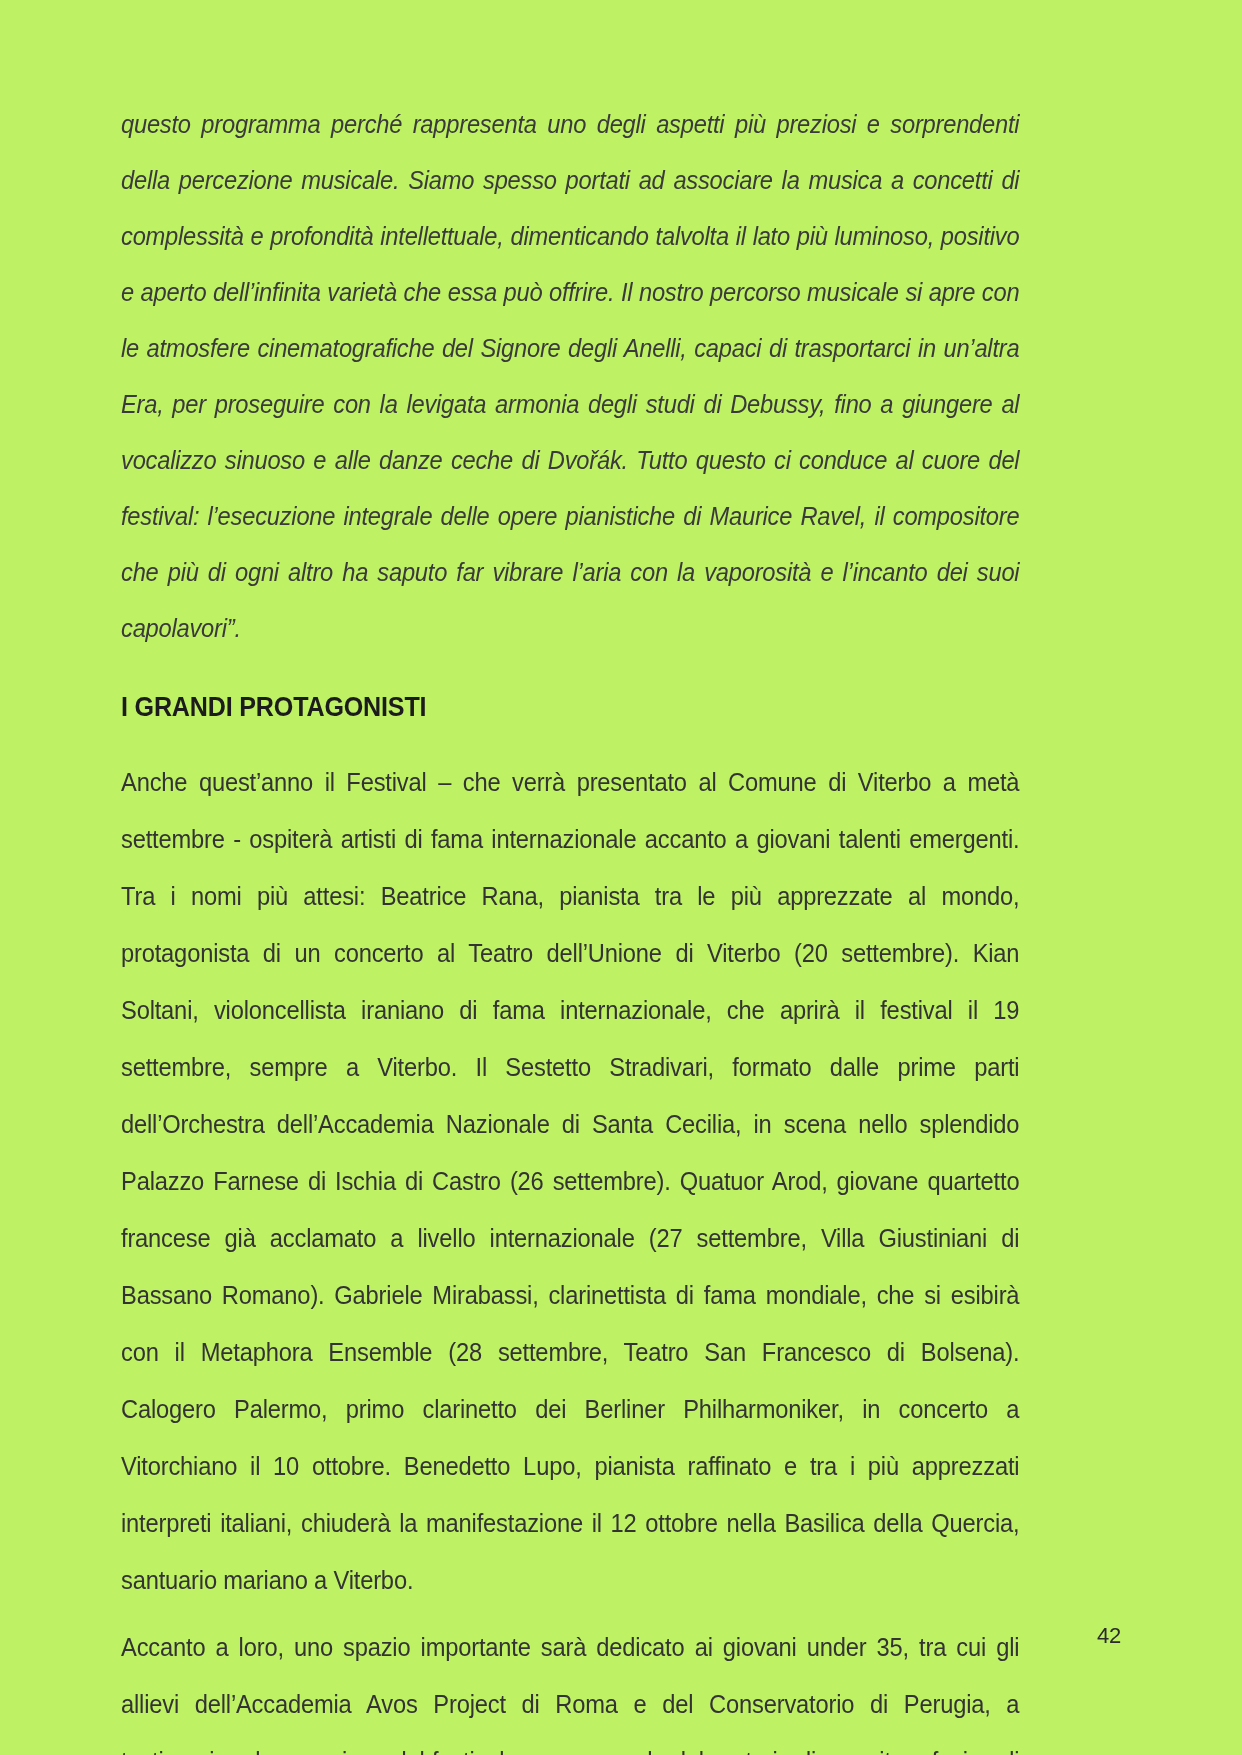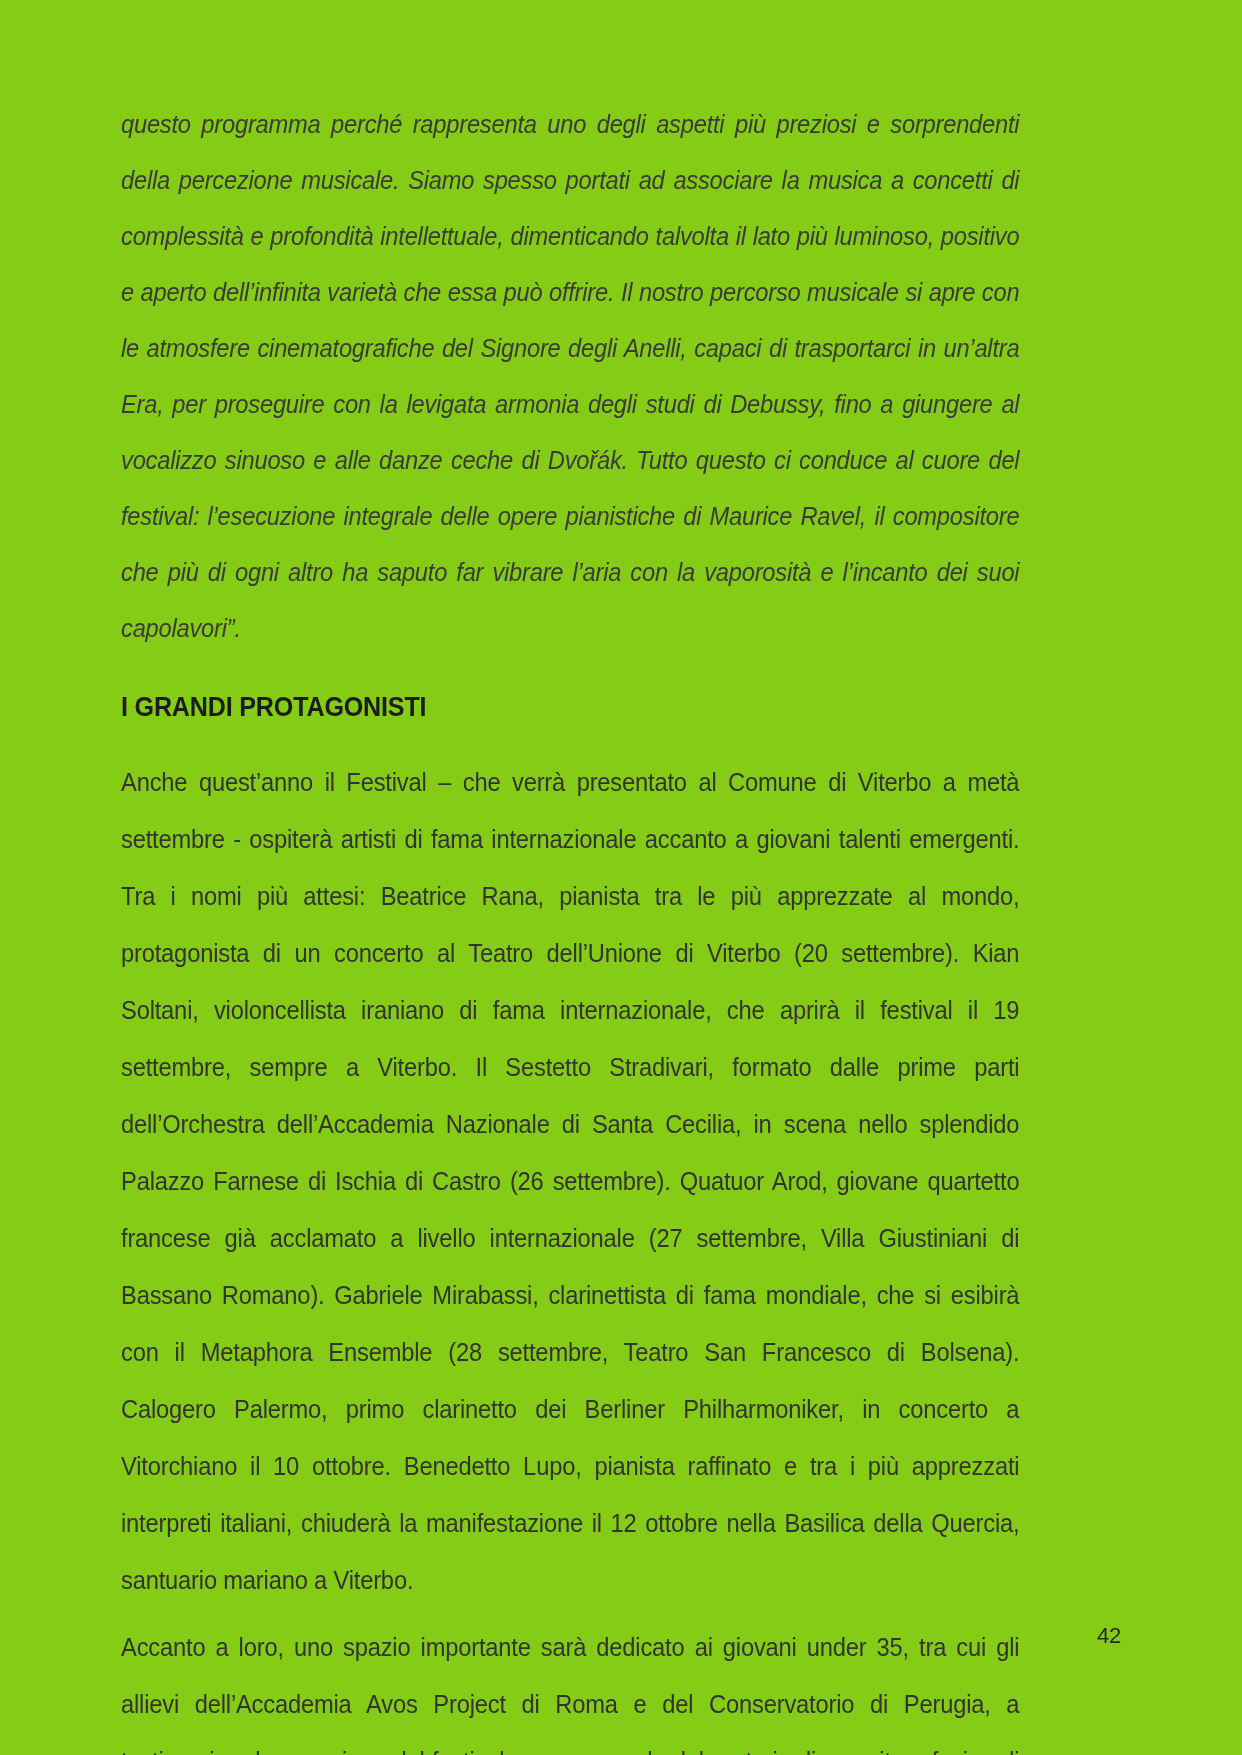--- a/index.html
+++ b/index.html
@@ -10,21 +10,21 @@
     width: 1242px;
     height: 1755px;
     background: #ffffff;
     font-family: "Liberation Sans", "DejaVu Sans", sans-serif;
     -webkit-font-smoothing: antialiased;
   }
   .page {
     position: relative;
     width: 1242px;
     height: 1755px;
-    background: #84cc16;
+    background: #bef264;
     box-sizing: border-box;
     overflow: hidden;
   }
   .content {
     position: absolute;
     left: 121px;
     top: 96px;
     width: 898px;
   }
   p, h2 {

